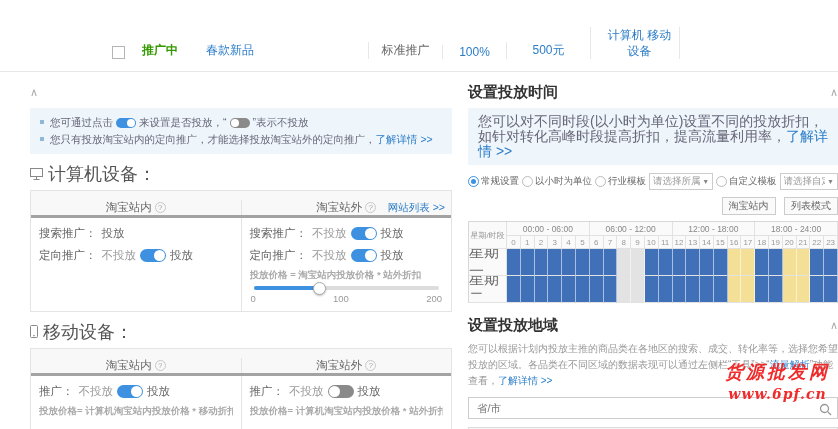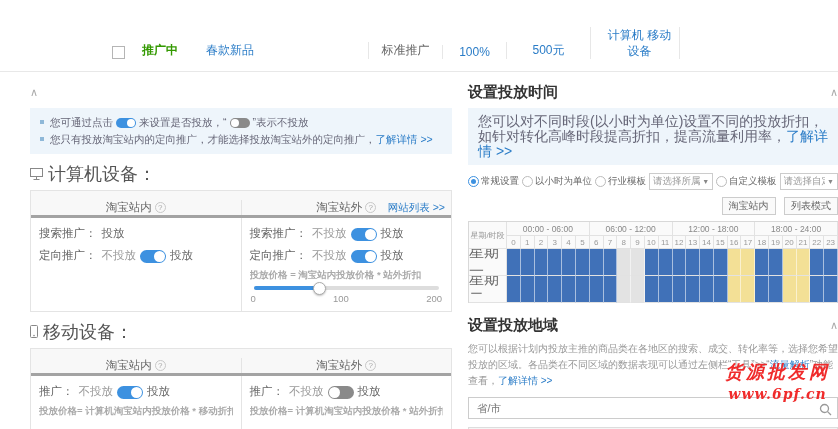--- a/index.html
+++ b/index.html
@@ -51,21 +51,21 @@
   
   .ptable{border:1px solid #e4e4e4;background:#fff;}
   .pt-head{display:flex;background:#f8f8f8;border-bottom:3px solid #a3a3a3;height:24px;align-items:flex-end;}
   .pt-hcell{flex:1;position:relative;display:flex;align-items:center;justify-content:center;gap:3px;font-size:11.5px;color:#666;}
   .pt-hcell + .pt-hcell{border-left:1px solid #e4e4e4;}
   .help{width:11px;height:11px;border:1px solid #c8c8c8;border-radius:50%;font-size:8px;color:#aaa;line-height:10px;text-align:center;display:inline-block;box-sizing:border-box;cursor:pointer;}
   .sitelist{position:absolute;right:6px;font-size:10.5px;}
   .pt-body{display:flex;}
   .pt-cell{flex:1;padding:7px 8px;box-sizing:border-box;min-width:0;}
   .pt-cell + .pt-cell{border-left:1px solid #e4e4e4;}
-  .prow{display:flex;align-items:flex-end;margin-bottom:6px;font-size:11.5px;color:#666;height:16px;}
+  .prow{display:flex;align-items:center;margin-bottom:6px;font-size:11.5px;color:#666;height:16px;}
   .plabel{margin-right:5px;}
   .off-text{color:#999;}
   .formula{font-size:9.5px;color:#aaa;white-space:nowrap;overflow:hidden;margin:2px 0 4px;font-weight:bold;}
   .disc-row{display:flex;align-items:center;justify-content:center;gap:3px;font-size:11.5px;color:#666;}
   .orange{color:#f60;font-weight:bold;}
   .pencil{color:#345;font-size:11px;cursor:pointer;}
 
   
   .slider{margin-top:4px;}
   .track{position:relative;height:4px;background:#ddd;border-radius:2px;margin:0 4px;}

